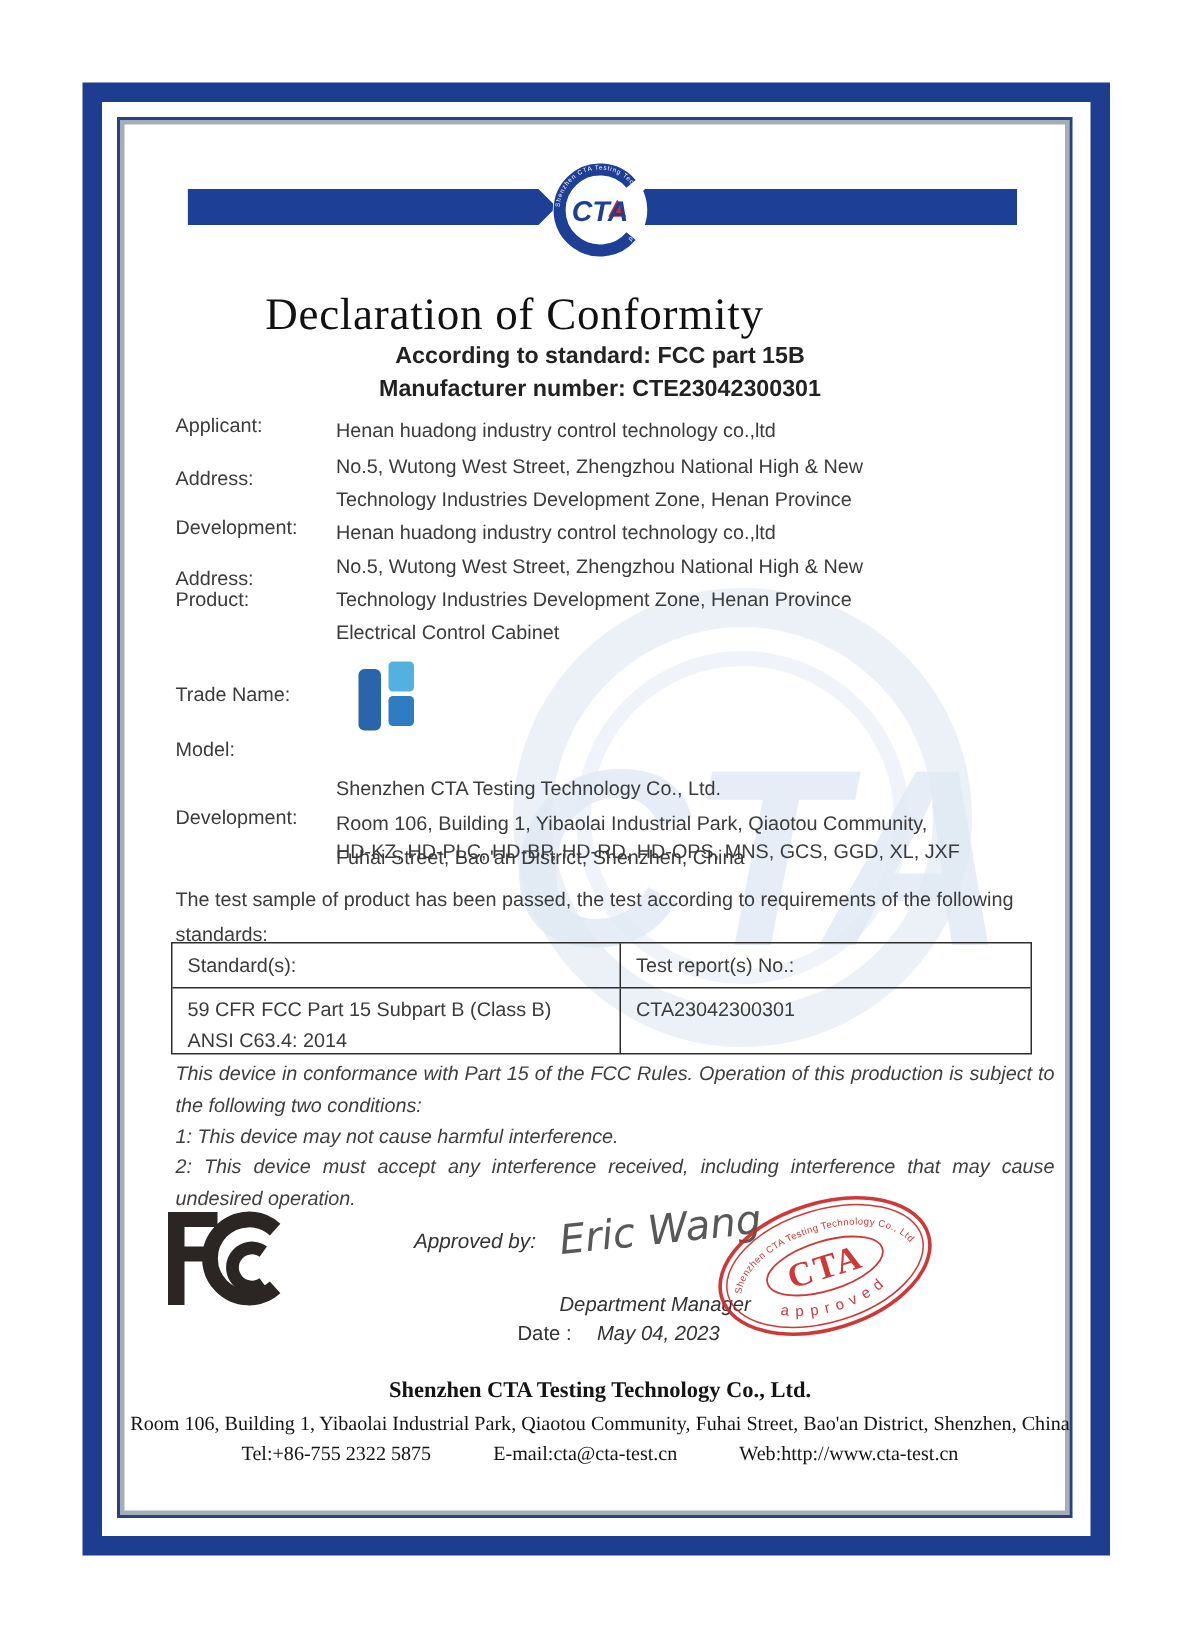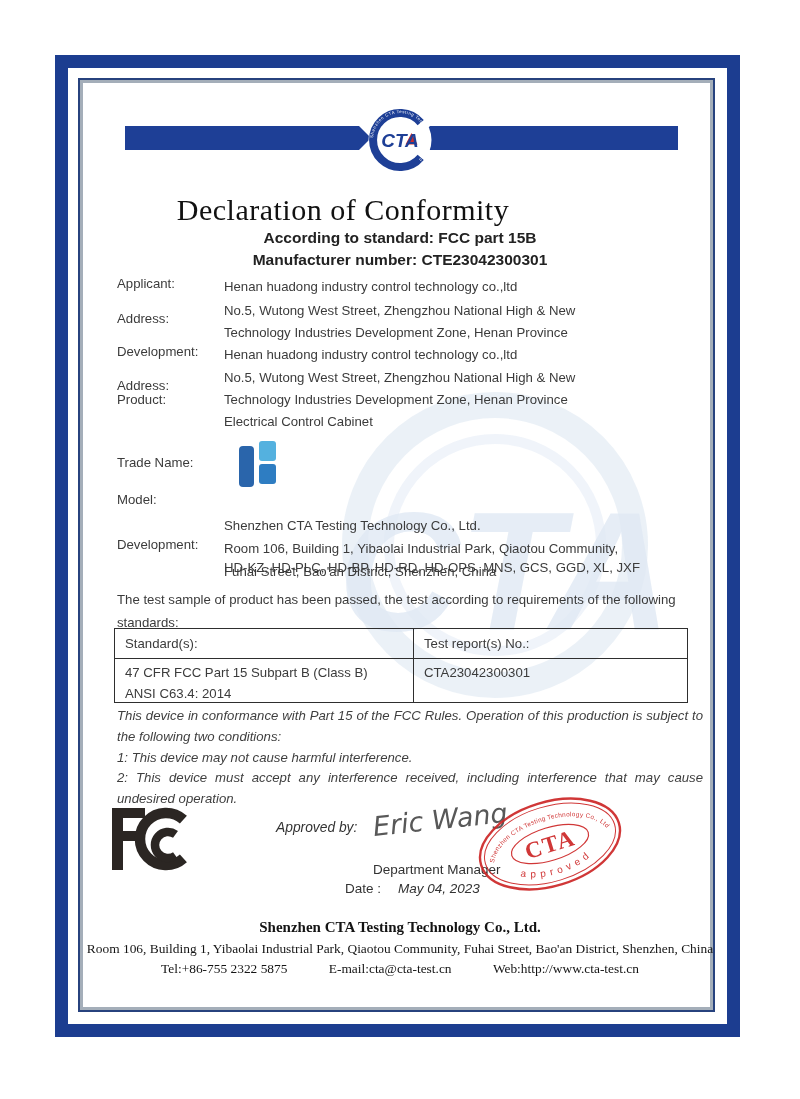--- a/index.html
+++ b/index.html
@@ -58,21 +58,21 @@
 
   
   .conds{left:117px;top:706px;width:586px;font-size:13.2px;font-style:italic;
          line-height:20.8px;color:#3f3f3f;text-align:justify;z-index:2;}
   .conds p{margin:0;}
 
   
   .fcc-logo{left:108px;top:804px;z-index:2;}
   .approved-label{left:276px;top:820px;font-size:13.8px;font-style:italic;color:#333;z-index:2;}
   .signature{left:372px;top:796px;z-index:3;}
-  .approver-title{left:373px;top:862px;font-size:13.5px;color:#333;z-index:2;}
+  .approver-title{left:373px;top:862px;font-size:13.5px;font-style:italic;color:#333;z-index:2;}
   .date-label{left:345px;top:881px;font-size:13.5px;color:#333;z-index:2;}
   .date-value{left:398px;top:881px;font-size:13.5px;font-style:italic;color:#333;z-index:2;}
   .stamp{left:474px;top:794px;z-index:4;opacity:.92;}
 
   
   .foot{left:0;width:800px;text-align:center;font-family:"Liberation Serif",serif;color:#141414;z-index:2;}
   .foot1{top:919px;font-size:15px;font-weight:700;}
   .foot2{top:941px;font-size:13.4px;}
   .foot3{top:961px;font-size:13.4px;}
   .foot3 span{margin:0 19px;}
@@ -136,21 +136,21 @@
 Fuhai Street, Bao'an District, Shenzhen, China</div>
 
   <div class="statement">The test sample of product has been passed, the test according to requirements of the following standards:</div>
 
   <div class="tbl">
     <div class="trow thead">
       <div class="tc tc-l">Standard(s):</div>
       <div class="tc tc-r">Test report(s) No.:</div>
     </div>
     <div class="trow tbody">
-      <div class="tc tc-l">47 CFR FCC Part 15 Subpart B (Class B)
+      <div class="tc tc-l">59 CFR FCC Part 15 Subpart B (Class B)
 ANSI C63.4: 2014</div>
       <div class="tc tc-r">CTA23042300301</div>
     </div>
   </div>
 
   <div class="conds">
     <p>This device in conformance with Part 15 of the FCC Rules. Operation of this production is subject to the following two conditions:</p>
     <p>1: This device may not cause harmful interference.</p>
     <p>2: This device must accept any interference received, including interference that may cause undesired operation.</p>
   </div>

